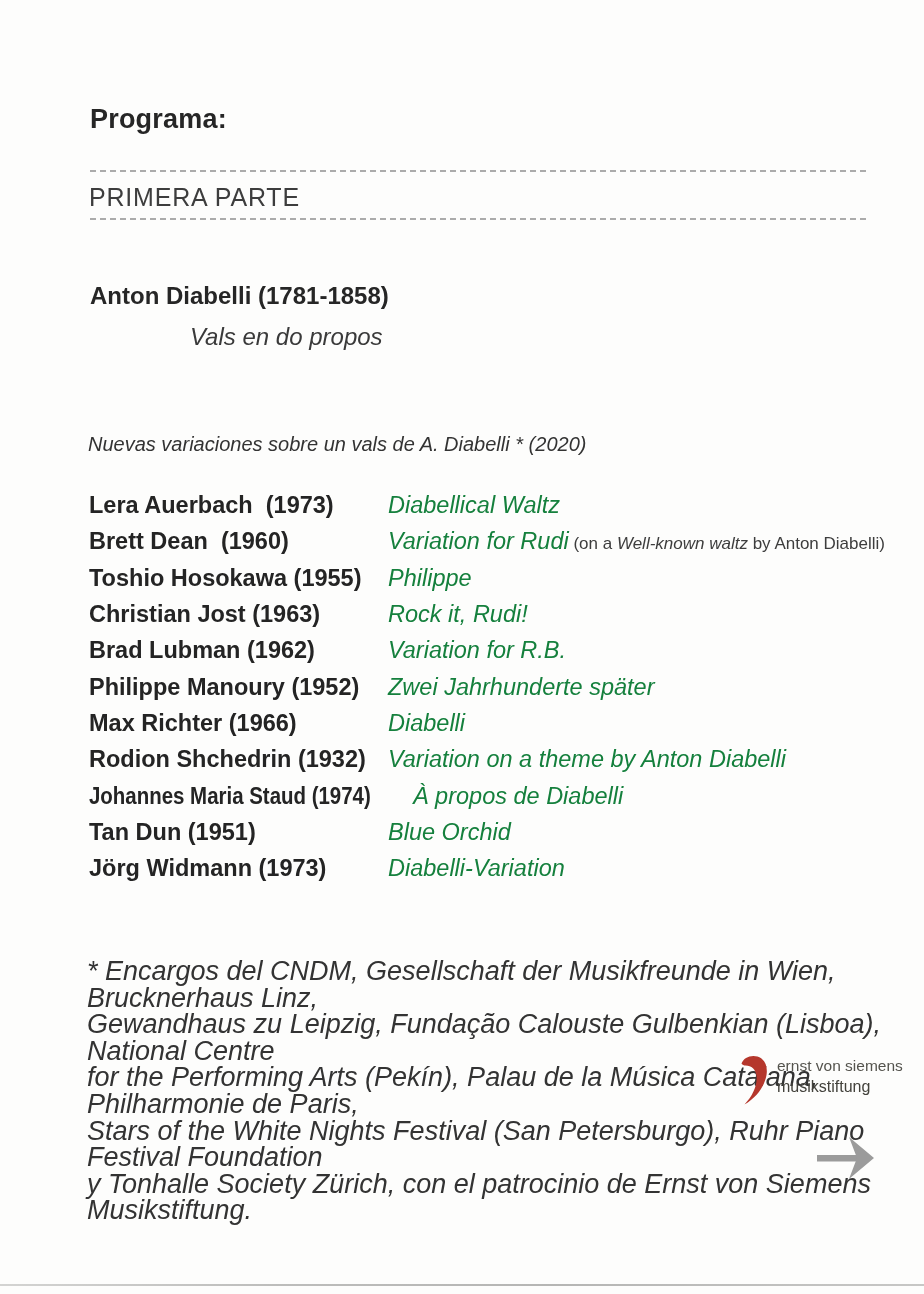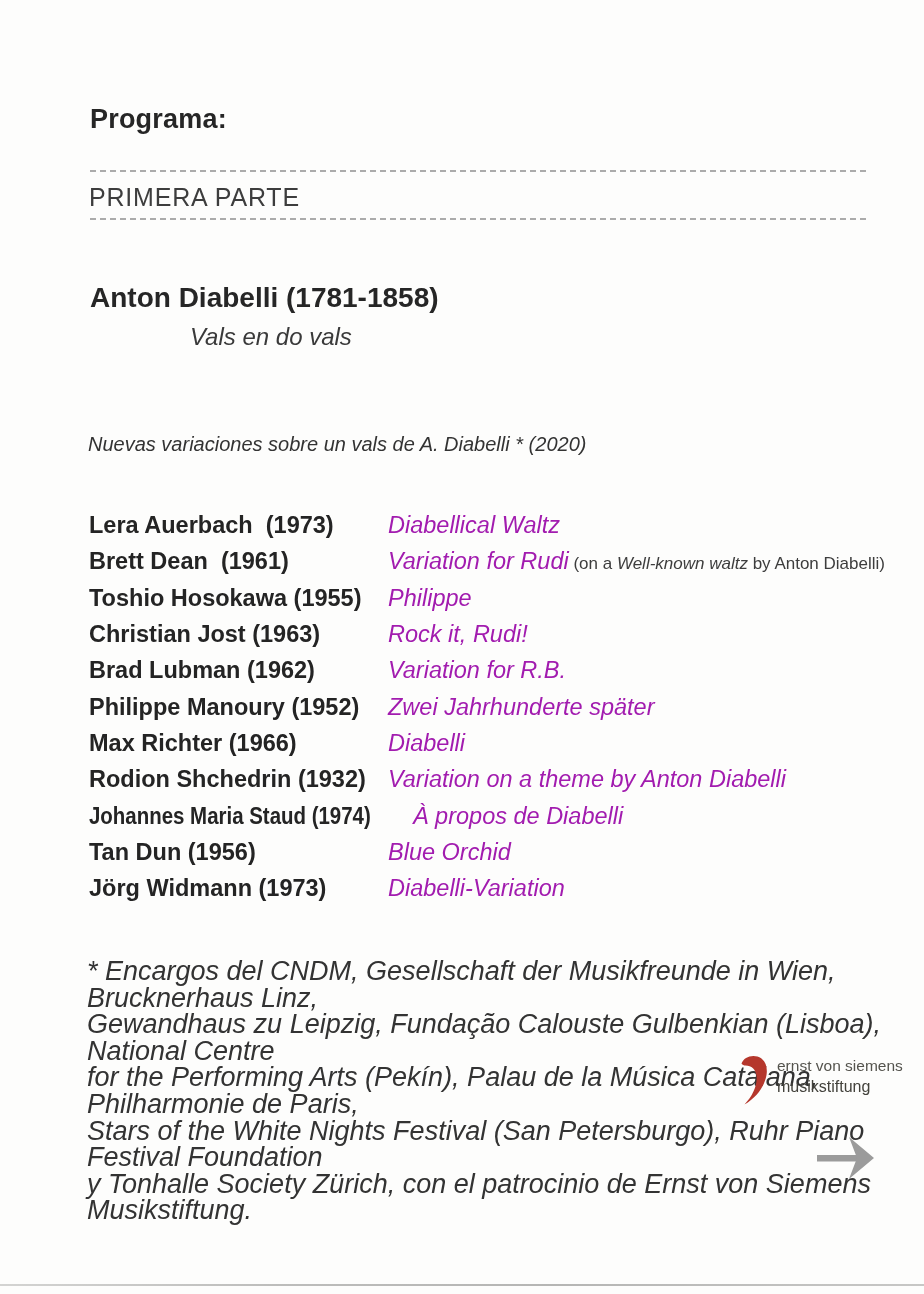--- a/index.html
+++ b/index.html
@@ -46,21 +46,21 @@
     font-size: 25px;
     font-weight: 400;
     color: #3d3d3d;
     letter-spacing: 0.8px;
   }
 
   .opening-composer {
     position: absolute;
     left: 90px;
     top: 282px;
-    font-size: 28px;
+    font-size: 24px;
     font-weight: 700;
     color: #262626;
   }
   .opening-work {
     position: absolute;
     left: 190px;
     top: 323px;
     font-size: 24px;
     font-style: italic;
     color: #3a3a3a;
@@ -93,23 +93,22 @@
     color: #242424;
     white-space: pre;
   }
   .composer-condensed {
     transform: scaleX(0.87);
     transform-origin: left center;
   }
   .work-title {
     font-size: 23.5px;
     font-style: italic;
-    color: #a21caf;
+    color: #15803d;
     white-space: pre;
-    margin-top: 20px;
   }
   .work-note {
     font-size: 17px;
     font-style: normal;
     color: #3d3d3d;
     white-space: pre;
   }
   .work-note .em {
     font-style: italic;
   }
@@ -173,31 +172,31 @@
 
 <div class="page">
 
   <div class="page-title">Programa:</div>
 
   <div class="dashed-rule rule-top"></div>
   <div class="section-heading">PRIMERA PARTE</div>
   <div class="dashed-rule rule-bottom"></div>
 
   <div class="opening-composer">Anton Diabelli (1781-1858)</div>
-  <div class="opening-work">Vals en do vals</div>
+  <div class="opening-work">Vals en do propos</div>
 
   <div class="cycle-heading">Nuevas variaciones sobre un vals de A. Diabelli * (2020)</div>
 
   <div class="works-list">
     <div class="work-row">
       <span class="composer">Lera Auerbach  (1973)</span>
       <span class="work-title">Diabellical Waltz</span>
     </div>
     <div class="work-row">
-      <span class="composer">Brett Dean  (1961)</span>
+      <span class="composer">Brett Dean  (1960)</span>
       <span class="work-title">Variation for Rudi</span>
         <span class="work-note"><span> (on a </span><span class="em">Well-known waltz</span><span> by Anton Diabelli)</span></span>
     </div>
     <div class="work-row">
       <span class="composer">Toshio Hosokawa (1955)</span>
       <span class="work-title">Philippe</span>
     </div>
     <div class="work-row">
       <span class="composer">Christian Jost (1963)</span>
       <span class="work-title">Rock it, Rudi!</span>
@@ -216,21 +215,21 @@
     </div>
     <div class="work-row">
       <span class="composer">Rodion Shchedrin (1932)</span>
       <span class="work-title">Variation on a theme by Anton Diabelli</span>
     </div>
     <div class="work-row">
       <span class="composer composer-condensed">Johannes Maria Staud (1974)</span>
       <span class="work-title">À propos de Diabelli</span>
     </div>
     <div class="work-row">
-      <span class="composer">Tan Dun (1956)</span>
+      <span class="composer">Tan Dun (1951)</span>
       <span class="work-title">Blue Orchid</span>
     </div>
     <div class="work-row">
       <span class="composer">Jörg Widmann (1973)</span>
       <span class="work-title">Diabelli-Variation</span>
     </div>
   </div>
 
   <div class="footnote">
     <div>* Encargos del CNDM, Gesellschaft der Musikfreunde in Wien, Brucknerhaus Linz,</div>

